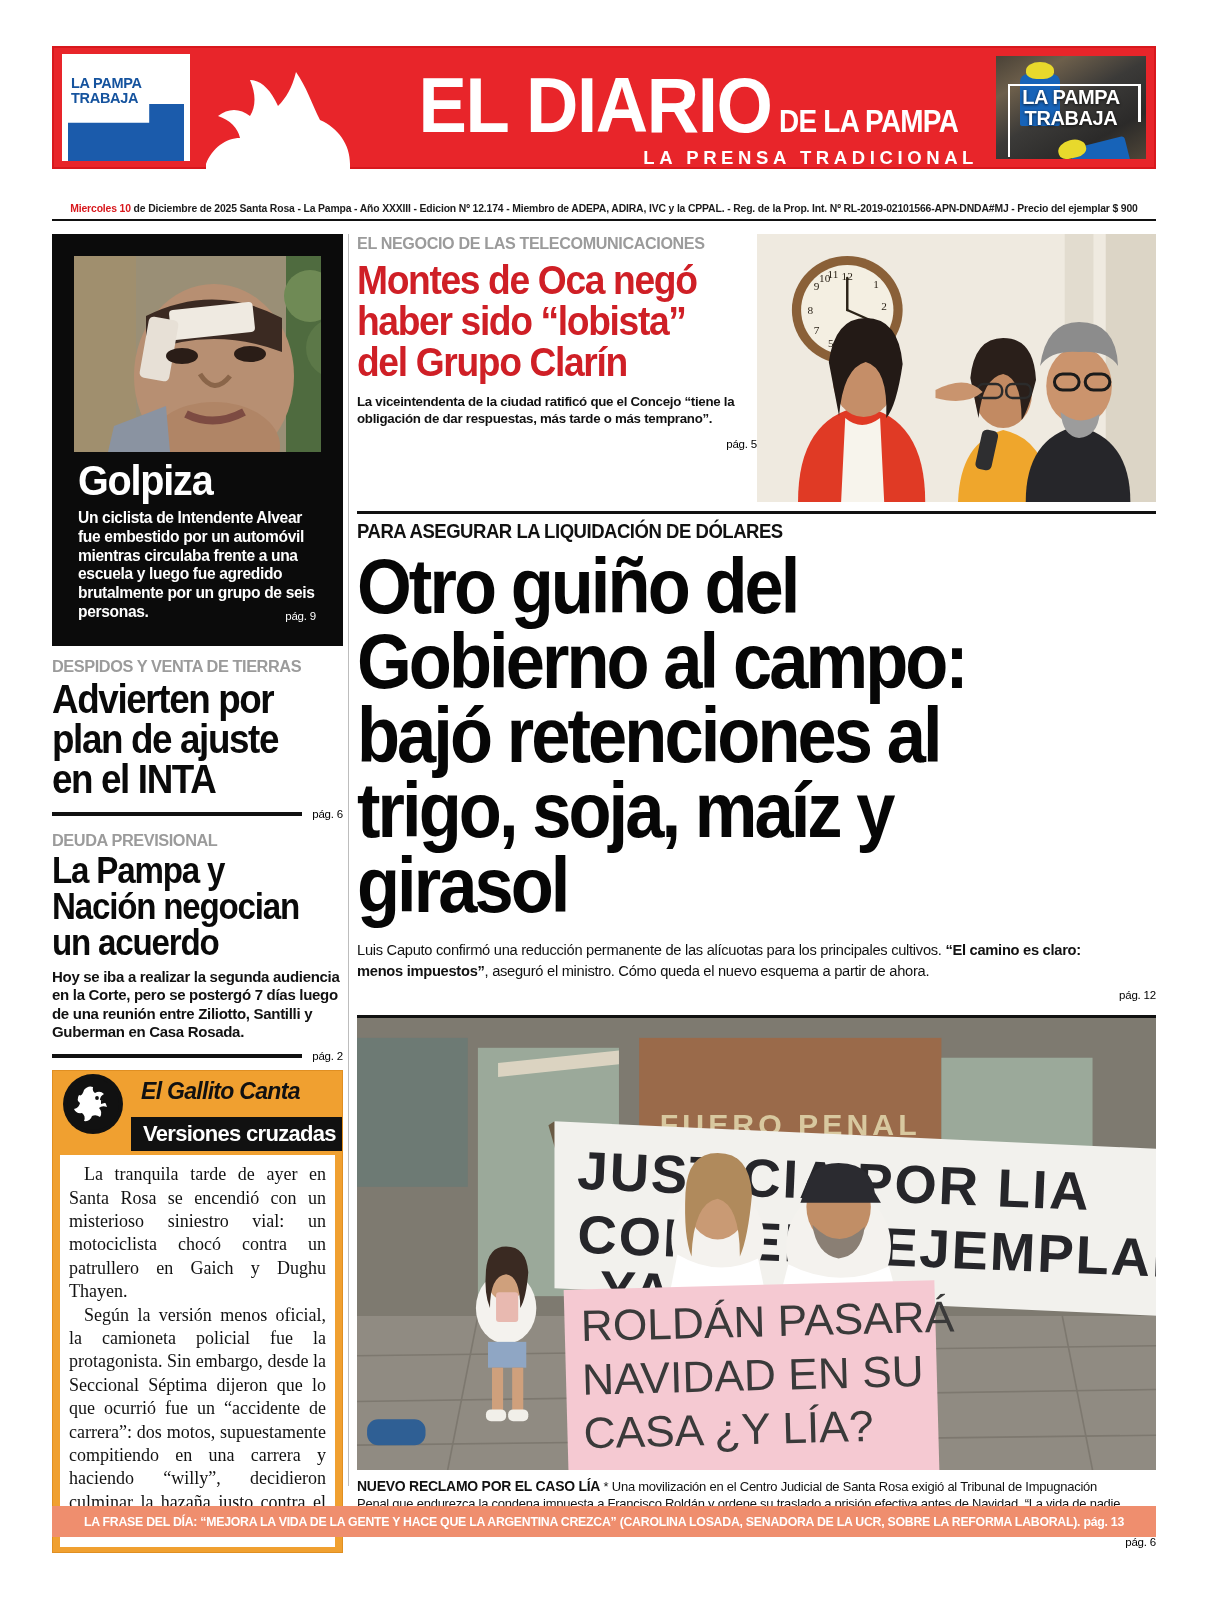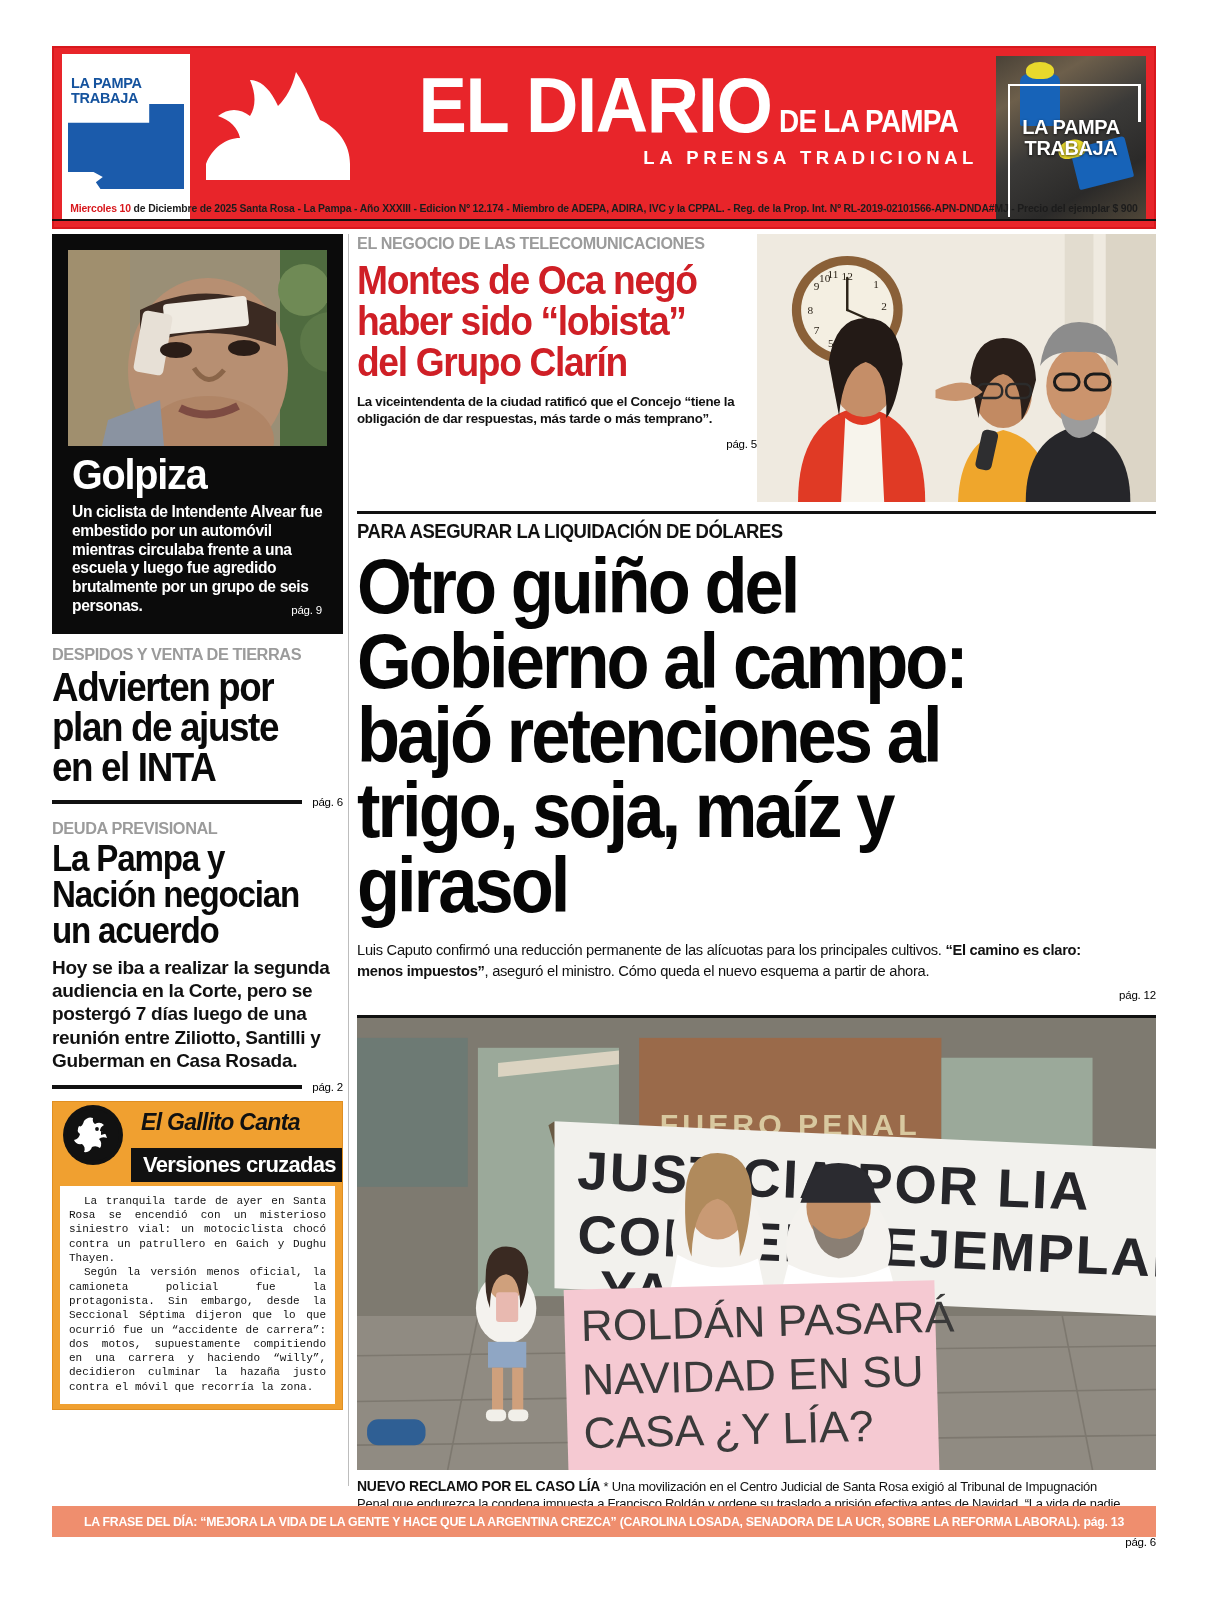--- a/index.html
+++ b/index.html
@@ -11,21 +11,21 @@
   .page {
     position: relative;
     width: 1208px; height: 1599px;
     background: #ffffff;
     overflow: hidden;
   }
 
   
   .masthead {
     position: absolute; left: 52px; top: 46px;
-    width: 1104px; height: 183px;
+    width: 1104px; height: 123px;
     background: #e8252a;
     border: 2px solid #d8181d;
     display: flex; align-items: stretch;
   }
   .mh-logo-left {
     width: 128px; margin: 6px 0 6px 8px;
     background: #ffffff;
     position: relative; overflow: hidden;
     flex: 0 0 auto;
   }
@@ -102,21 +102,21 @@
     border-bottom: 2.5px solid #111;
     padding-bottom: 5px;
   }
   .dateline .red { color: #d8181d; }
 
   
   .col-left {
     position: absolute; left: 52px; top: 234px;
     width: 291px; height: 1252px;
   }
-  .lead-box { background: #0b0b0b; padding: 16px; }
+  .lead-box { background: #0b0b0b; padding: 22px; }
   .lead-photo {
     width: 100%; height: 196px; position: relative; overflow: hidden;
     background: linear-gradient(180deg,#8e8572 0%,#6d6655 100%);
   }
   .lead-box h2 {
     color: #ffffff; font-size: 43px; font-weight: 700;
     letter-spacing: -1.3px; line-height: 1.02;
     margin: 7px 0 6px 4px;
     font-family: "Liberation Sans Narrow","Liberation Sans",sans-serif;
     transform: scaleX(0.92); transform-origin: left;
@@ -142,21 +142,21 @@
     line-height: 1.0; letter-spacing: -1.5px; margin-top: 2px;
     font-family: "Liberation Sans Narrow","Liberation Sans",sans-serif;
     transform: scaleX(0.92); transform-origin: left;
   }
   .hl-black.sm { font-size: 36px; letter-spacing: -1.3px; }
   .rule-row {
     display: flex; align-items: center; gap: 10px; margin-top: 9px;
   }
   .rule-row .bar { flex: 1 1 auto; height: 4px; background: #111; }
   .deck {
-    font-size: 19px; font-weight: 700; line-height: 1.22;
+    font-size: 15px; font-weight: 700; line-height: 1.22;
     color: #111; margin-top: 7px; letter-spacing: -0.3px;
   }
 
   
   .gallito {
     margin-top: 8px; background: #f0a030; padding: 0 0 5px 0;
     border: 1px solid #e08f22;
   }
   .gallito-head {
     position: relative; height: 46px; font-style: italic;
@@ -177,23 +177,23 @@
   .rooster {
     position: absolute; left: 10px; top: 3px;
     width: 60px; height: 60px; border-radius: 50%;
     background: #111; z-index: 3;
     display: flex; align-items: center; justify-content: center;
   }
   .gallito-body {
     background: #ffffff; margin: 4px 7px 0 7px; padding: 8px 9px 10px 9px;
   }
   .gallito-body p {
-    font-size: 11px; line-height: 1.30; color: #111;
+    font-size: 18px; line-height: 1.30; color: #111;
     text-align: justify; text-indent: 15px; margin-bottom: 0;
-    font-family: Liberation Mono, monospace;
+    font-family: Liberation Serif, serif;
   }
 
   
   .vdiv {
     position: absolute; left: 348px; top: 234px;
     width: 1px; height: 1252px; background: #bdbdbd;
   }
 
   
   .col-main {

